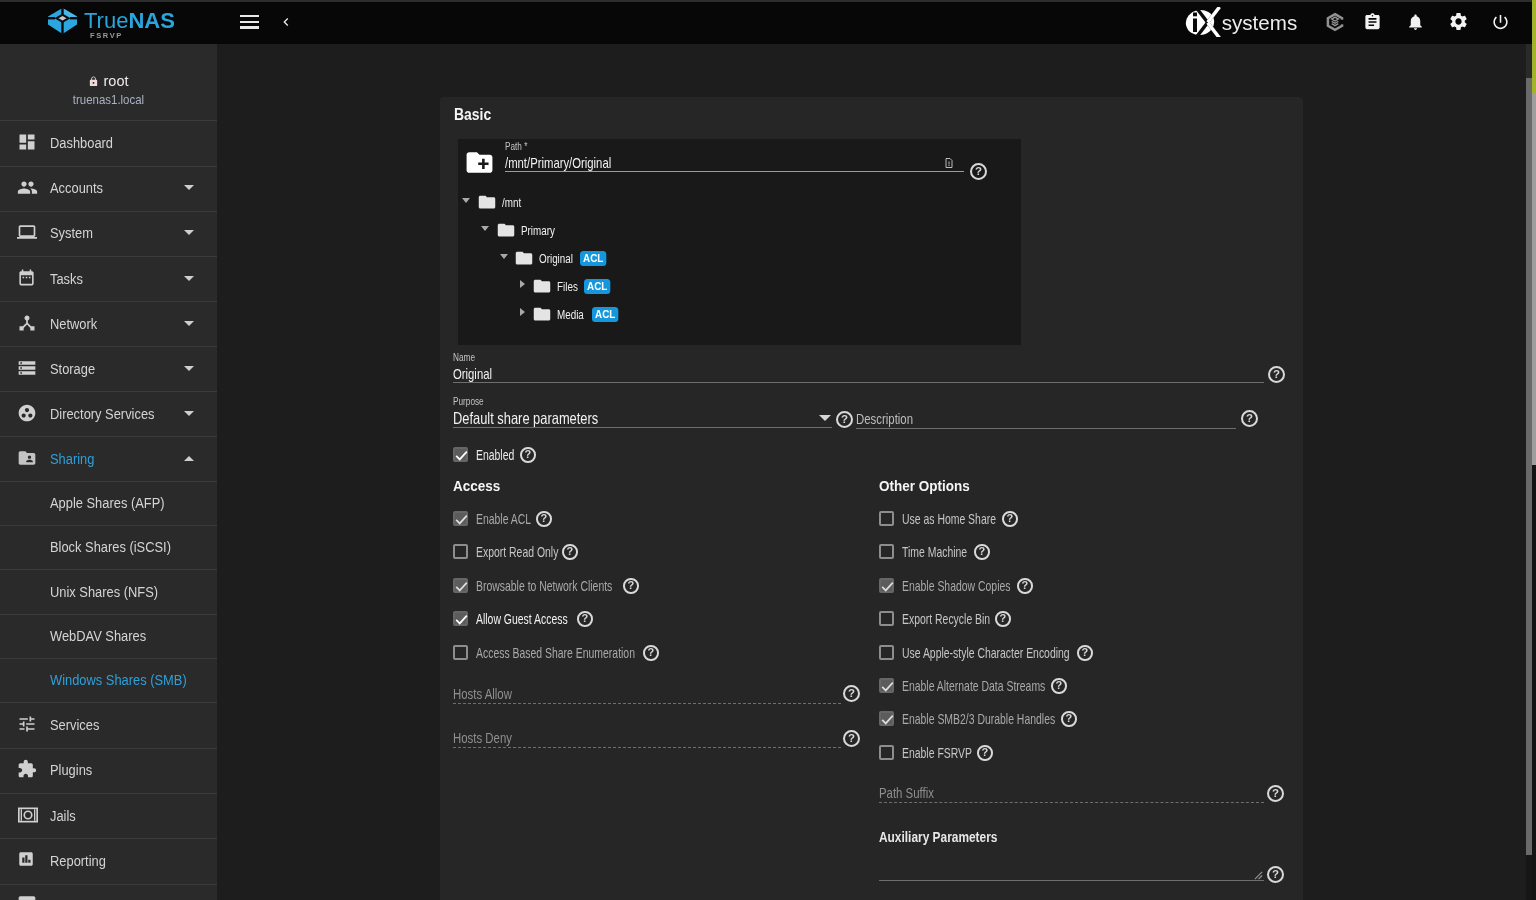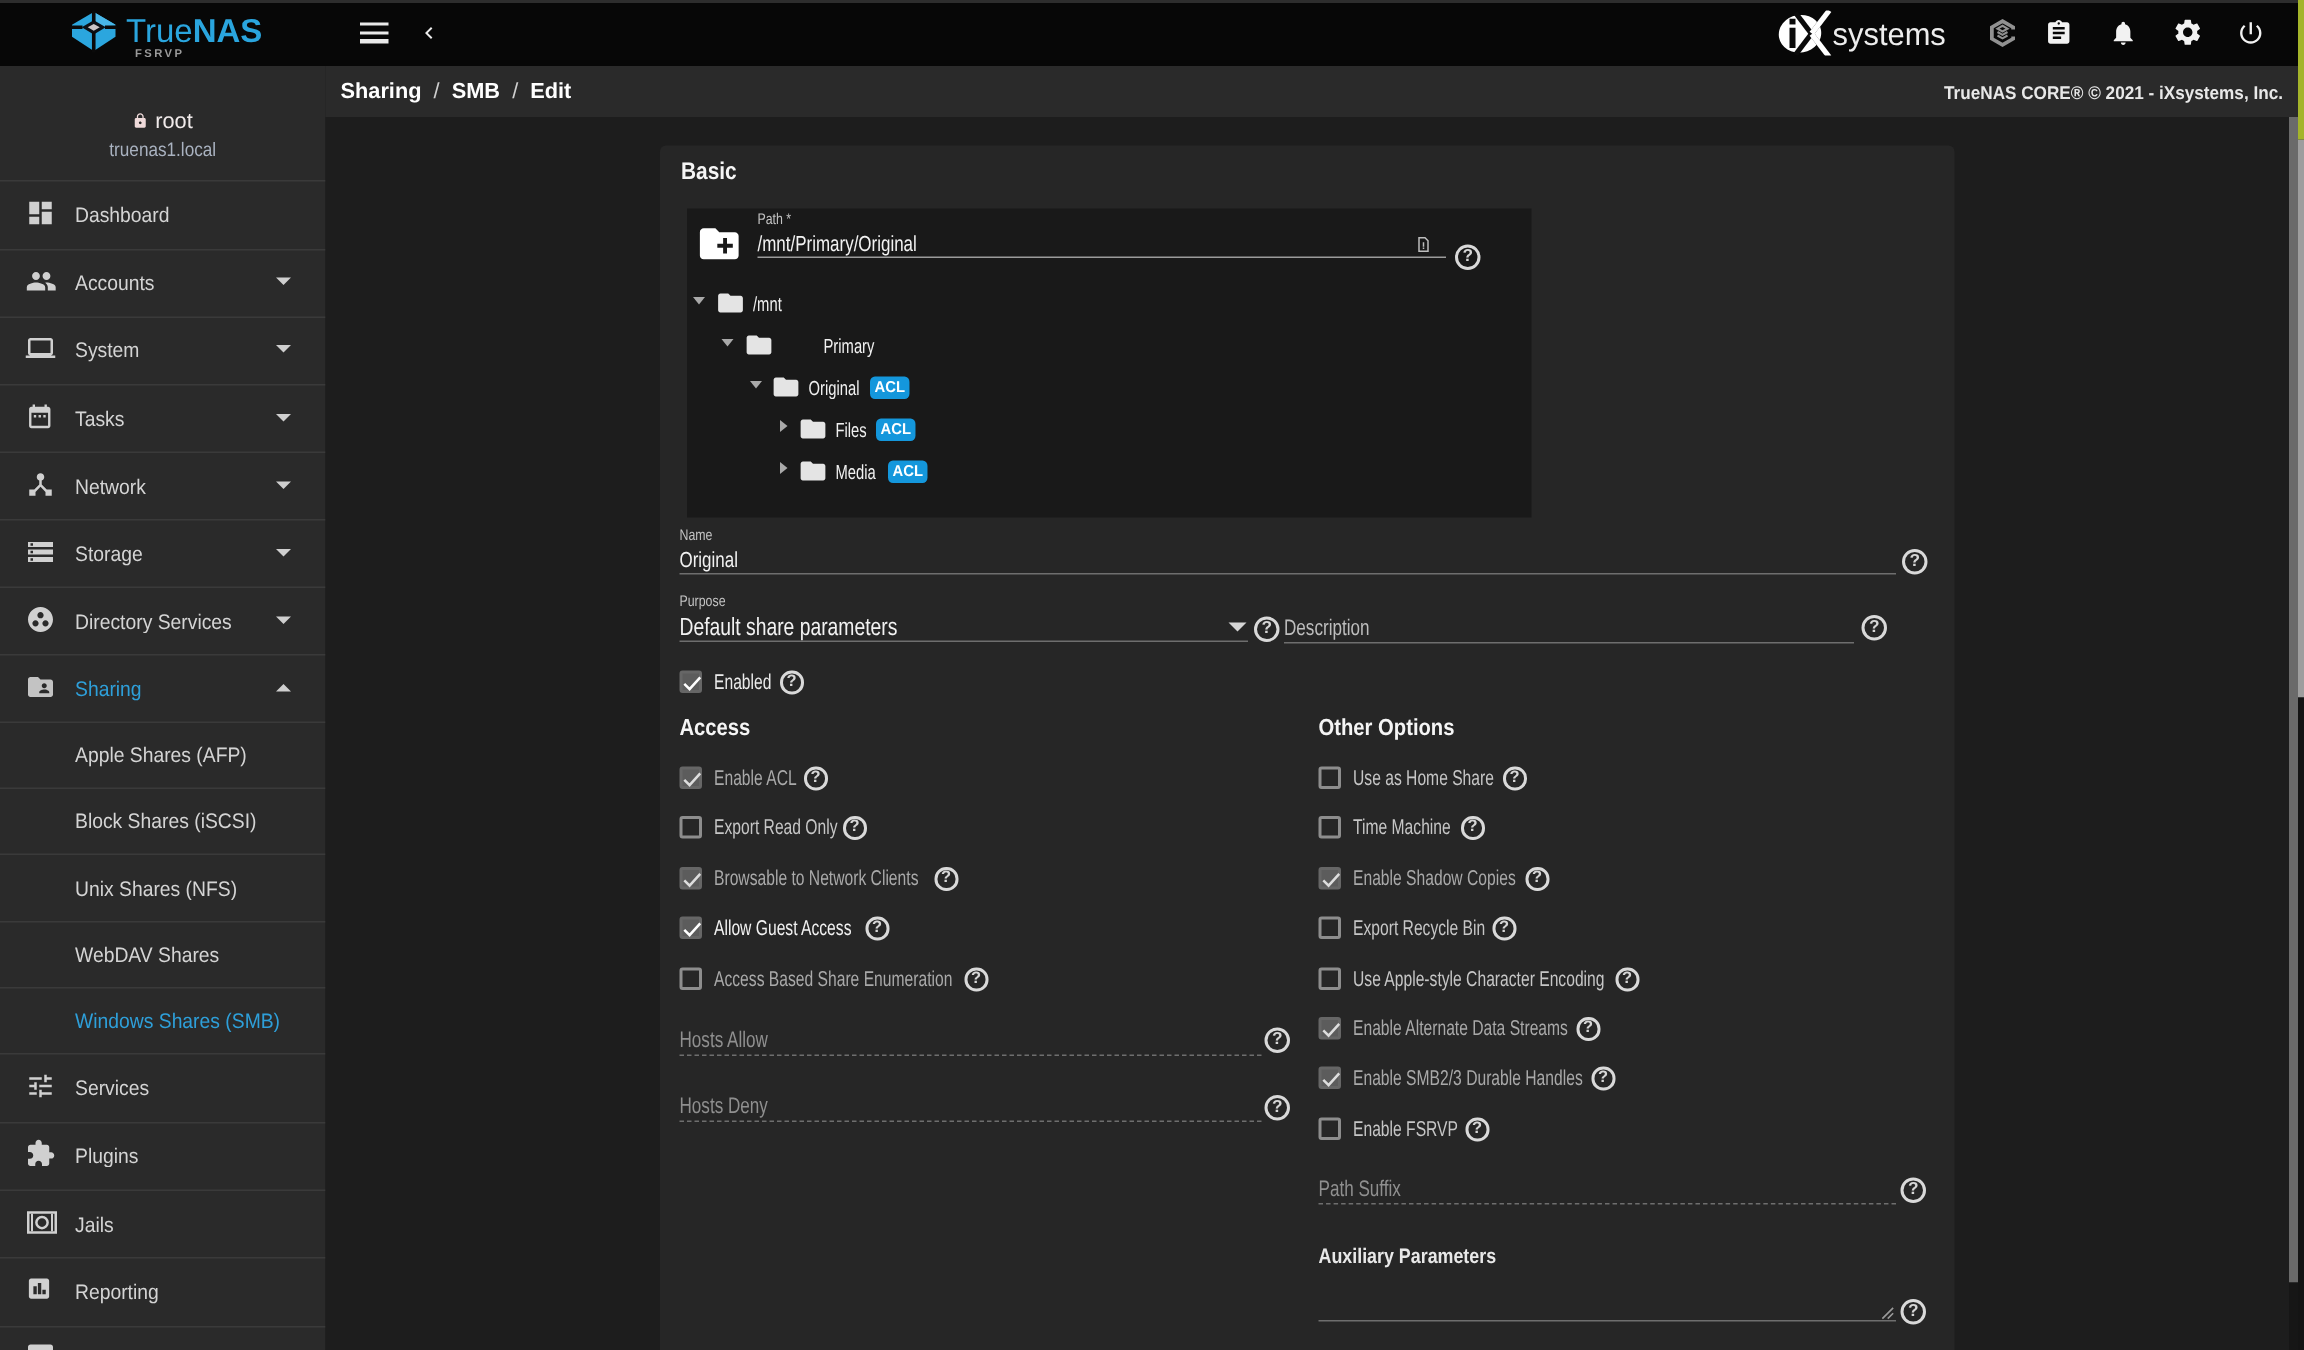--- a/index.html
+++ b/index.html
@@ -139,24 +139,20 @@
     </svg>
   <svg class="ticon" style="left:1406px;top:12px;" width="19" height="20" viewBox="0 0 24 24">
       <path fill="#f2f2f2" d="M12 22c1.1 0 2-.9 2-2h-4c0 1.1.89 2 2 2zm6-6v-5c0-3.07-1.64-5.64-4.5-6.32V4c0-.83-.67-1.5-1.5-1.5s-1.5.67-1.5 1.5v.68C7.63 5.36 6 7.92 6 11v5l-2 2v1h16v-1l-2-2z"></path>
     </svg>
   <svg class="ticon" style="left:1448px;top:11px;" width="21" height="21" viewBox="0 0 24 24">
       <path fill="#f2f2f2" d="M19.14 12.94c.04-.3.06-.61.06-.94 0-.32-.02-.64-.07-.94l2.03-1.58c.18-.14.23-.41.12-.61l-1.92-3.32c-.12-.22-.37-.29-.59-.22l-2.39.96c-.5-.38-1.03-.7-1.62-.94l-.36-2.54c-.04-.24-.24-.41-.48-.41h-3.84c-.24 0-.43.17-.47.41l-.36 2.54c-.59.24-1.13.57-1.62.94l-2.39-.96c-.22-.08-.47 0-.59.22L2.74 8.87c-.12.21-.08.47.12.61l2.03 1.58c-.05.3-.09.63-.09.94s.02.64.07.94l-2.03 1.58c-.18.14-.23.41-.12.61l1.92 3.32c.12.22.37.29.59.22l2.39-.96c.5.38 1.03.7 1.62.94l.36 2.54c.05.24.24.41.48.41h3.84c.24 0 .44-.17.47-.41l.36-2.54c.59-.24 1.13-.56 1.62-.94l2.39.96c.22.08.47 0 .59-.22l1.92-3.32c.12-.22.07-.47-.12-.61l-2.01-1.58zM12 15.6c-1.98 0-3.6-1.62-3.6-3.6s1.62-3.6 3.6-3.6 3.6 1.62 3.6 3.6-1.62 3.6-3.6 3.6z"></path>
     </svg>
   <svg class="ticon" style="left:1491px;top:12px;" width="19" height="20" viewBox="0 0 24 24">
       <path fill="#f2f2f2" d="M13 3h-2v10h2V3zm4.83 2.17-1.42 1.42C17.99 7.86 19 9.81 19 12c0 3.87-3.13 7-7 7s-7-3.13-7-7c0-2.19 1.01-4.14 2.58-5.42L6.17 5.17C4.23 6.82 3 9.26 3 12c0 4.97 4.03 9 9 9s9-4.03 9-9c0-2.74-1.23-5.18-3.17-6.83z"></path>
     </svg>
-  <div id="crumb">
-    <span class="bc" style="left:10px;">Sharing&nbsp;&nbsp;<span class="sep">/</span>&nbsp;&nbsp;SMB&nbsp;&nbsp;<span class="sep">/</span>&nbsp;&nbsp;Edit</span>
-    <span id="copyright">TrueNAS CORE® © 2021 - iXsystems, Inc.</span>
-  </div>
   <div id="sidebar"></div>
 
   <div class="abs" style="left:0;top:73px;width:217px;text-align:center;font-size:14.5px;color:#f0eaea;">
     <svg width="11" height="13" viewBox="0 0 24 24" style="vertical-align:-2px;">
         <path fill="#efdada" d="M18 8h-1V6c0-2.76-2.24-5-5-5S7 3.24 7 6v2H6c-1.1 0-2 .9-2 2v10c0 1.1.9 2 2 2h12c1.1 0 2-.9 2-2V10c0-1.1-.9-2-2-2zm-6 9c-1.1 0-2-.9-2-2s.9-2 2-2 2 .9 2 2-.9 2-2 2zm3.1-9H8.9V6c0-1.71 1.39-3.1 3.1-3.1 1.71 0 3.1 1.39 3.1 3.1v2z"></path>
       </svg>
     root
   </div>
   <div class="abs" style="left:0;top:92px;width:217px;text-align:center;font-size:13px;color:#a9b2c0;transform:scaleX(0.88);">truenas1.local</div>
 
@@ -300,21 +296,21 @@
   <div class="help big" style="left:970px;top:163px;">?</div>
 
   <span class="tri-d" style="position:absolute;left:462px;top:198px;"></span>
   <div class="trow" style="left:478px;top:193px;">
     <svg width="18" height="16" viewBox="0 0 24 21">
         <path fill="#e4e4e4" d="M10 2H3c-1.1 0-2 .9-2 2v13c0 1.1.9 2 2 2h18c1.1 0 2-.9 2-2V6c0-1.1-.9-2-2-2h-9l-2-2z"></path>
       </svg>
     <span class="tname">/mnt</span>
     </div>
   <span class="tri-d" style="position:absolute;left:481px;top:226px;"></span>
-  <div class="trow" style="left:497px;top:221px;gap:28px;">
+  <div class="trow" style="left:497px;top:221px;">
     <svg width="18" height="16" viewBox="0 0 24 21">
         <path fill="#e4e4e4" d="M10 2H3c-1.1 0-2 .9-2 2v13c0 1.1.9 2 2 2h18c1.1 0 2-.9 2-2V6c0-1.1-.9-2-2-2h-9l-2-2z"></path>
       </svg>
     <span class="tname">Primary</span>
     </div>
   <span class="tri-d" style="position:absolute;left:500px;top:254px;"></span>
   <div class="trow" style="left:515px;top:249px;">
     <svg width="18" height="16" viewBox="0 0 24 21">
         <path fill="#e4e4e4" d="M10 2H3c-1.1 0-2 .9-2 2v13c0 1.1.9 2 2 2h18c1.1 0 2-.9 2-2V6c0-1.1-.9-2-2-2h-9l-2-2z"></path>
       </svg>

